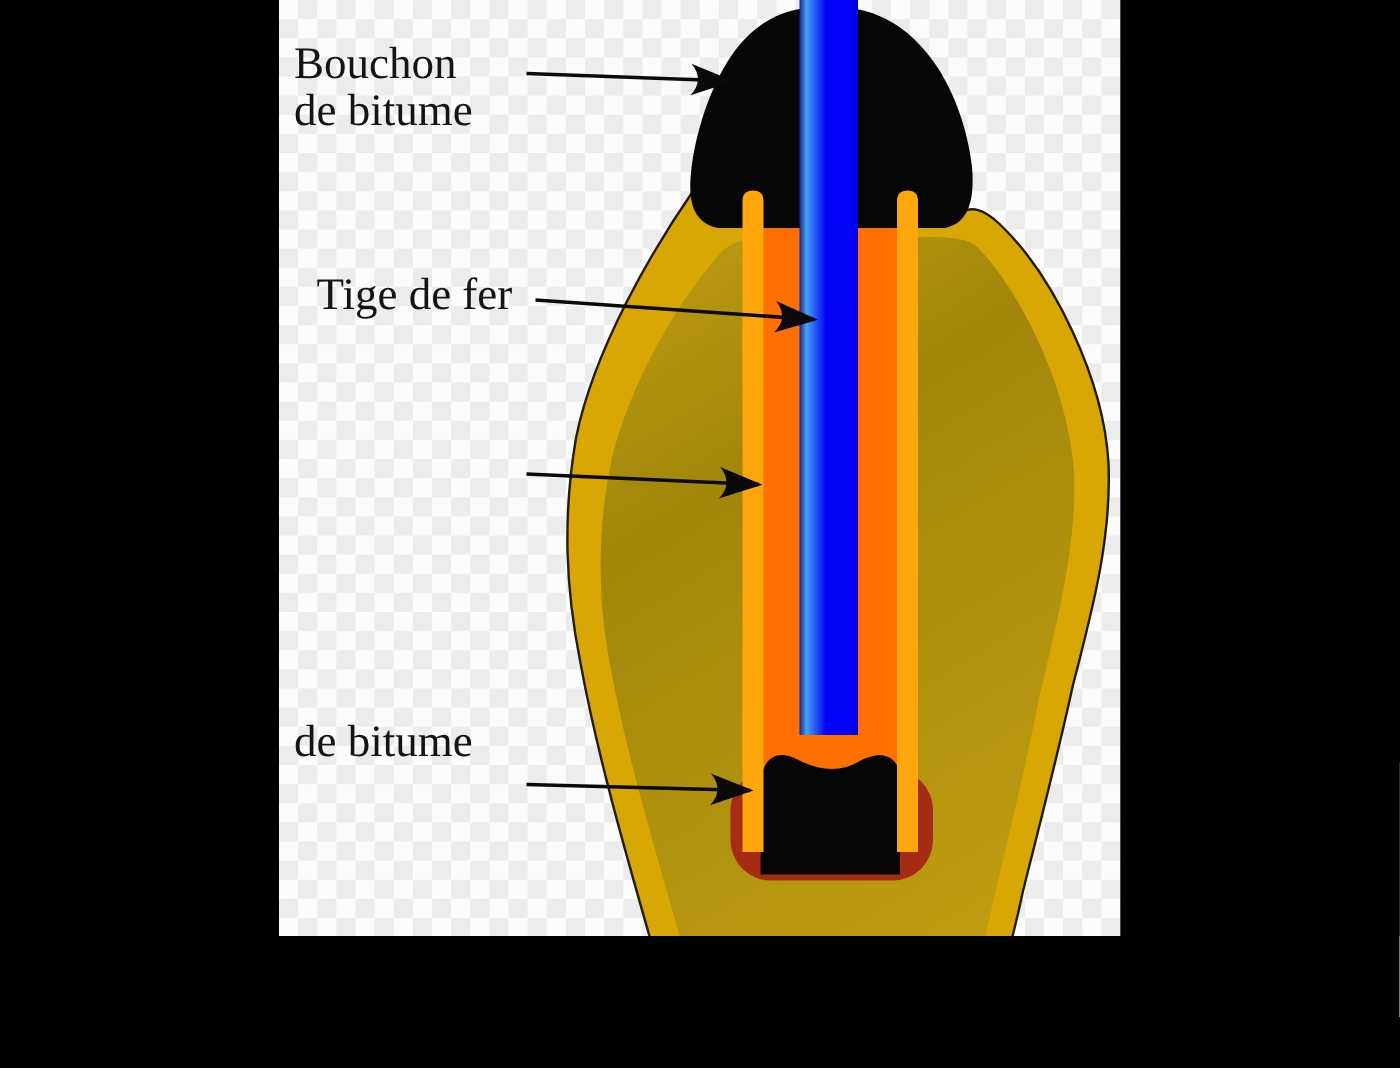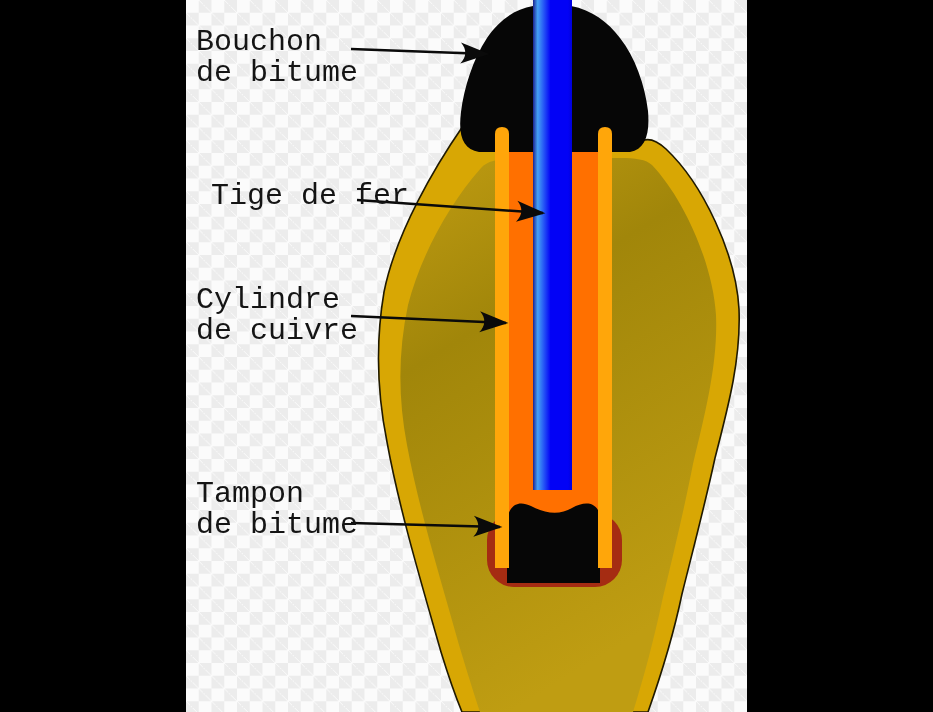--- a/index.html
+++ b/index.html
@@ -1,17 +1,17 @@
 <!DOCTYPE html>
 <html><head>
 <meta charset="utf-8">
 <style>
   html,body{margin:0;padding:0;background:#000;}
-  .stage{position:relative;width:933px;height:712px;overflow:hidden;
-         font-family:Liberation Mono, monospace;}
+  .stage{position:relative;width:933px;height:624px;overflow:hidden;
+         font-family:Liberation Serif, serif;}
   .bar{position:absolute;top:0;height:712px;background:#000;}
   .bar.left{left:0;width:186px;}
   .bar.right{left:747px;width:186px;}
   .canvas{position:absolute;top:0;left:186px;width:561px;height:712px;
     background-color:#fbfbfb;
     background-image:
       linear-gradient(45deg,#ececec 25%,transparent 25%,transparent 75%,#ececec 75%),
       linear-gradient(45deg,#ececec 25%,transparent 25%,transparent 75%,#ececec 75%);
     background-size:25.5px 25.5px;
     background-position:0 0,12.75px 12.75px;}
@@ -110,22 +110,17 @@
     </g>
   </svg>
 
   <div class="lbl bouchon">
     <span>Bouchon</span>
     <span>de bitume</span>
   </div>
   <div class="lbl tige">
     <span>Tige de fer</span>
   </div>
-  <div class="lbl cylindre">
-    <span>Cylindre</span>
-    <span>de cuivre</span>
-  </div>
   <div class="lbl tampon">
-    <span>Tampon</span>
     <span>de bitume</span>
   </div>
 
 </div>
 
 </body></html>

